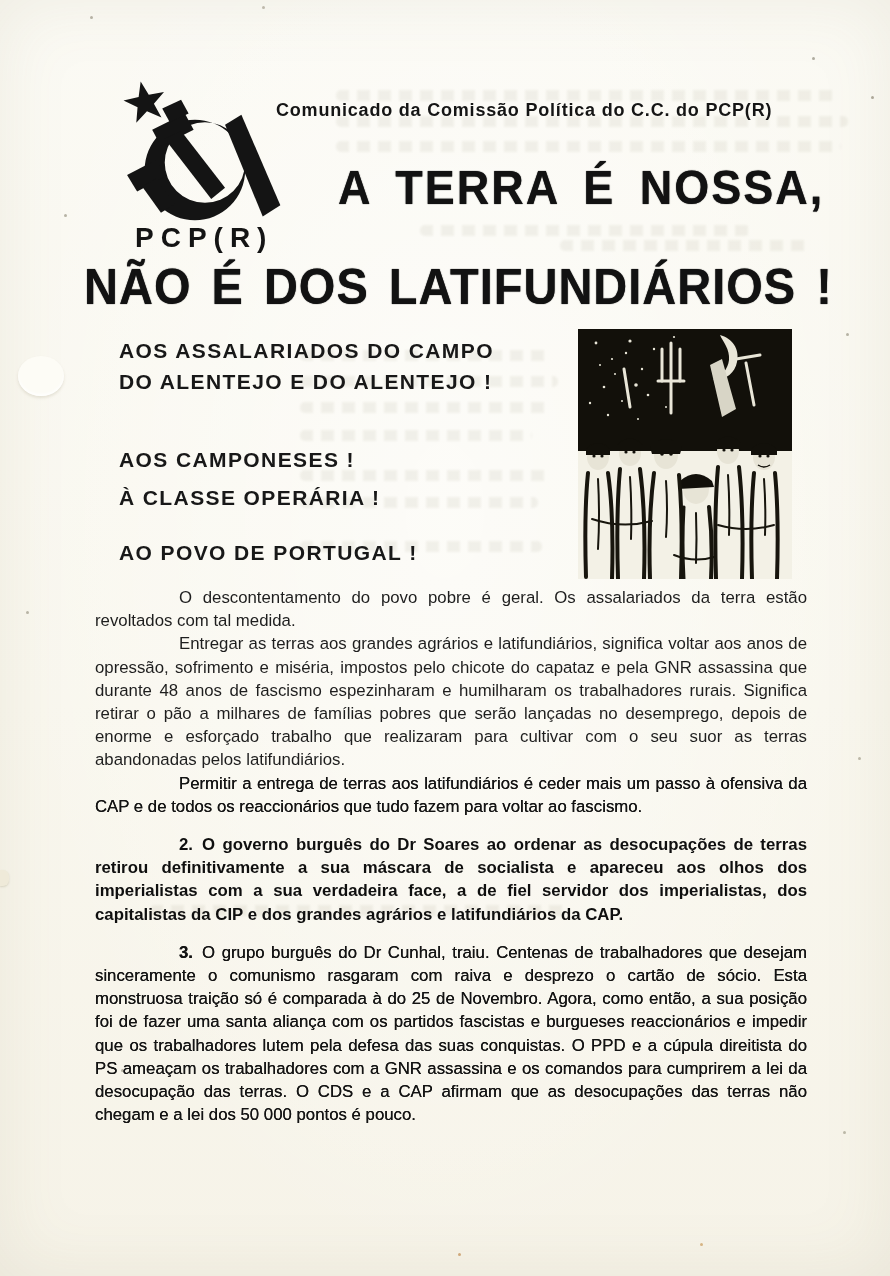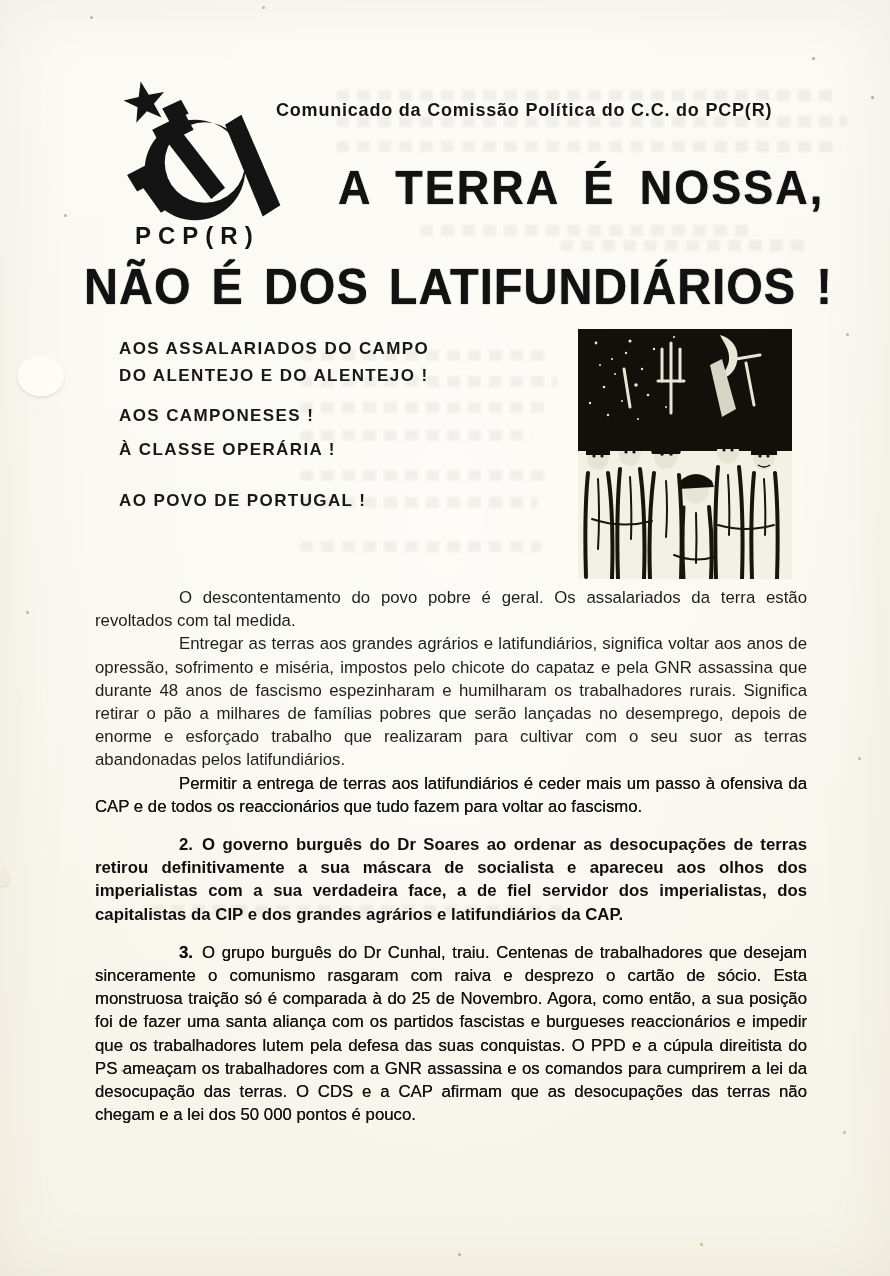--- a/index.html
+++ b/index.html
@@ -17,31 +17,31 @@
     background:repeating-linear-gradient(90deg, rgba(150,145,120,.32) 0 13px, rgba(150,145,120,0) 13px 21px);
     filter:blur(1.3px);opacity:.34;pointer-events:none;}
   .speck{position:absolute;width:3px;height:3px;border-radius:50%;opacity:.7;}
   .hole-punch{position:absolute;left:18px;top:356px;width:46px;height:40px;border-radius:50%;
     background:#fdfcf6;box-shadow:0 2px 3px rgba(140,130,95,.18), inset 0 -2px 3px rgba(255,255,255,.9);}
   .edge-dash{position:absolute;left:0;top:870px;width:9px;height:16px;background:#efead9;border-radius:0 6px 6px 0;box-shadow:0 1px 2px rgba(140,130,95,.25);}
   
   .logo{position:absolute;left:115px;top:80px;width:200px;height:180px;}
   .logo .star{position:absolute;left:8px;top:0;width:44px;height:44px;}
   .logo .hs{position:absolute;left:2px;top:16px;width:196px;height:128px;}
-  .logo .org{position:absolute;left:20px;top:142px;font-size:24px;font-weight:bold;letter-spacing:7px;color:#141414;}
+  .logo .org{position:absolute;left:20px;top:142px;font-size:28px;font-weight:bold;letter-spacing:7px;color:#141414;}
   .masthead-line{position:absolute;left:260px;top:100px;font-size:18px;font-weight:bold;letter-spacing:.8px;color:#151515;margin-left:16px;}
   .headline1{position:absolute;left:338px;top:160px;font-size:45px;font-weight:bold;letter-spacing:2px;word-spacing:10px;
     color:#121212;transform:scaleY(1.08);transform-origin:left top;text-shadow:0 0 1px #121212;}
   .headline2{position:absolute;left:84px;top:256px;font-size:47px;font-weight:bold;letter-spacing:1px;word-spacing:6px;
     color:#121212;transform:scaleY(1.08);transform-origin:left top;text-shadow:0 0 1px #121212;}
   
-  .addressees{position:absolute;left:119px;top:339px;font-weight:bold;font-size:17px;letter-spacing:1.4px;color:#181818;}
+  .addressees{position:absolute;left:119px;top:339px;font-weight:bold;font-size:21px;letter-spacing:1.4px;color:#181818;}
   .addr{margin:0;}
   .addr.l2{margin-top:7px;}
-  .addr.l3{margin-top:20px;}
+  .addr.l3{margin-top:54px;}
   .addr.l4{margin-top:14px;}
   .addr.l5{margin-top:31px;}
   
   .photo{position:absolute;left:578px;top:329px;width:214px;height:250px;}
   
   .body-text{position:absolute;left:95px;top:586px;width:712px;font-size:16.8px;line-height:23.2px;
     text-align:justify;color:#1e1e1e;}
   .body-text p{margin:0;text-indent:84px;}
   .body-text p.gap{margin-top:15px;}
   .pnum{font-weight:bold;padding-right:9px;}

